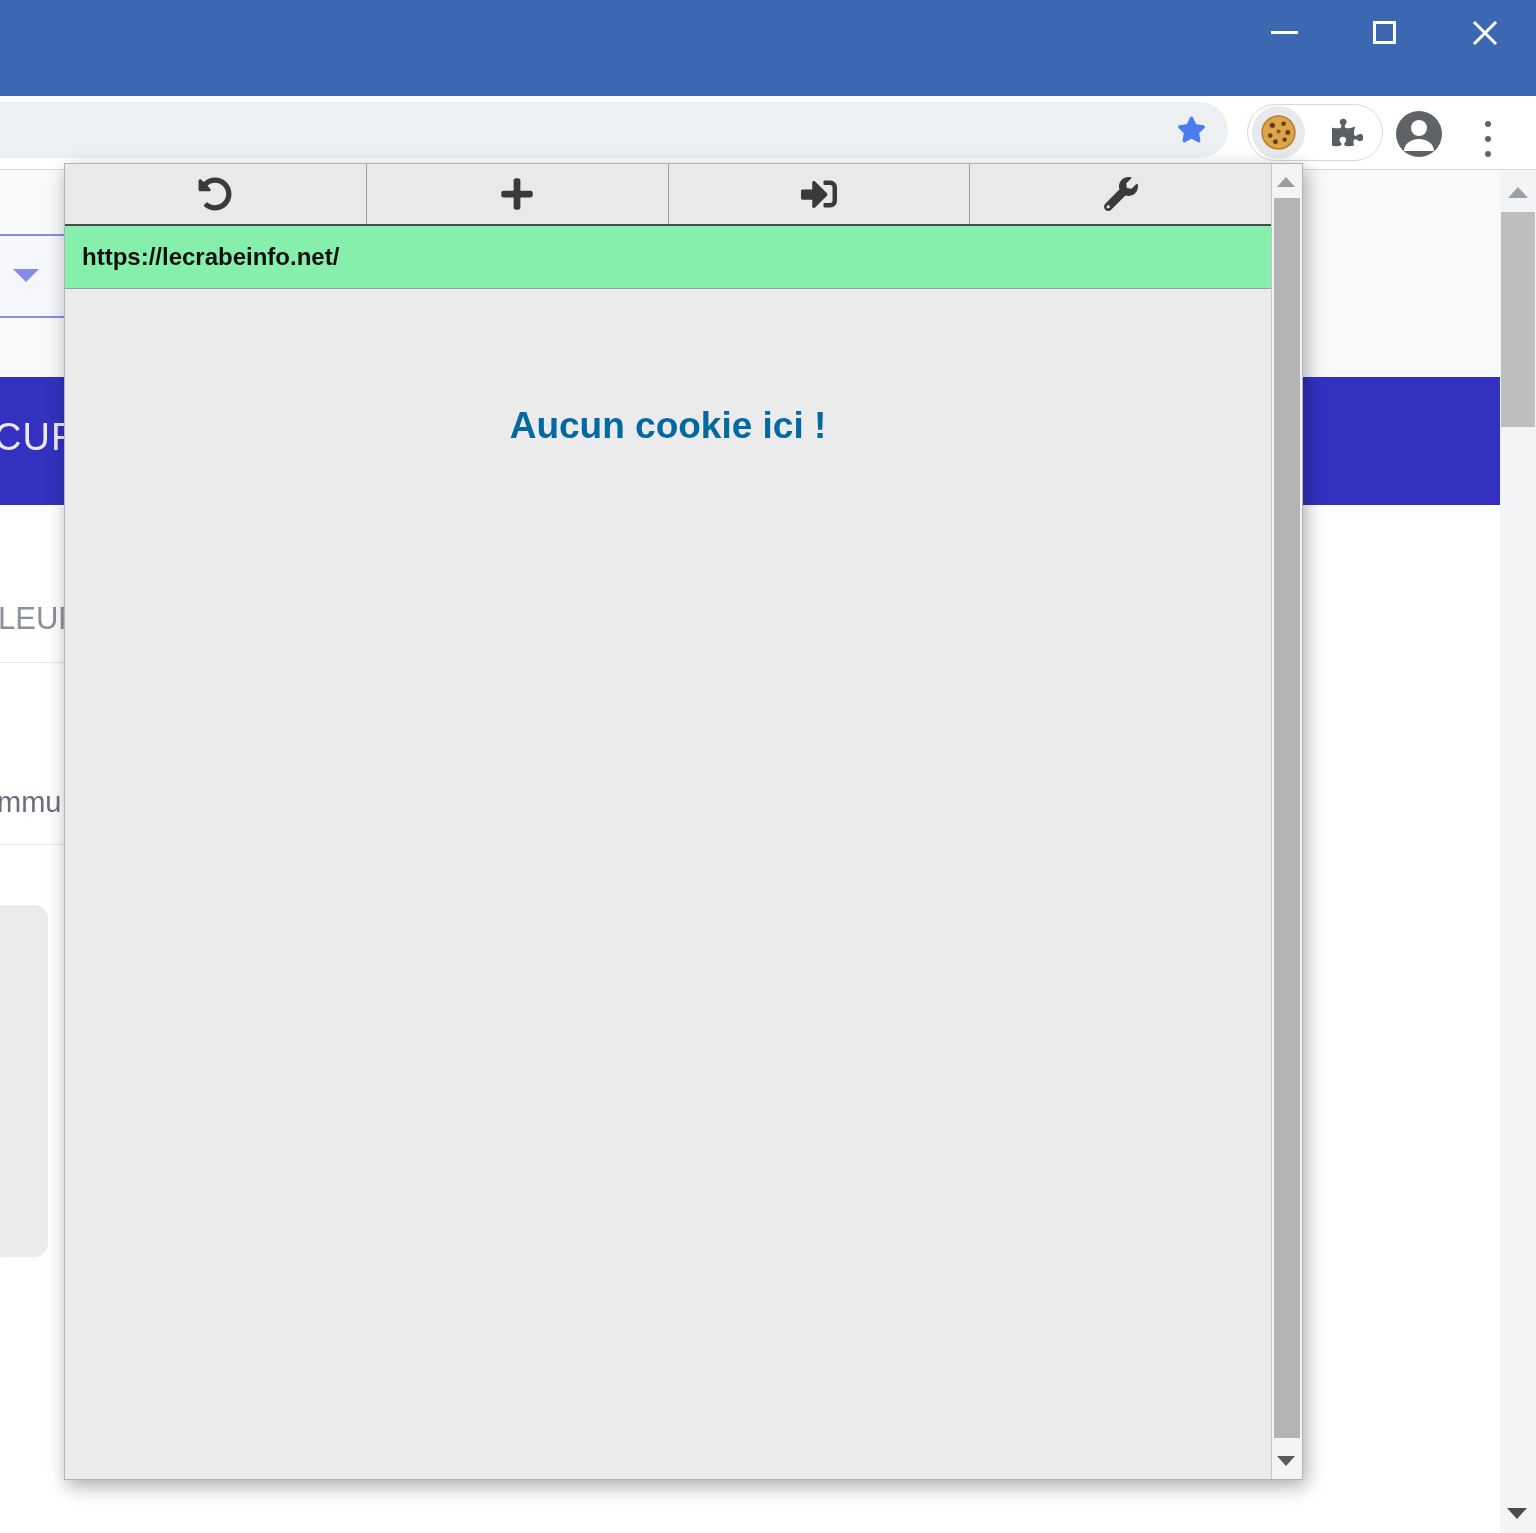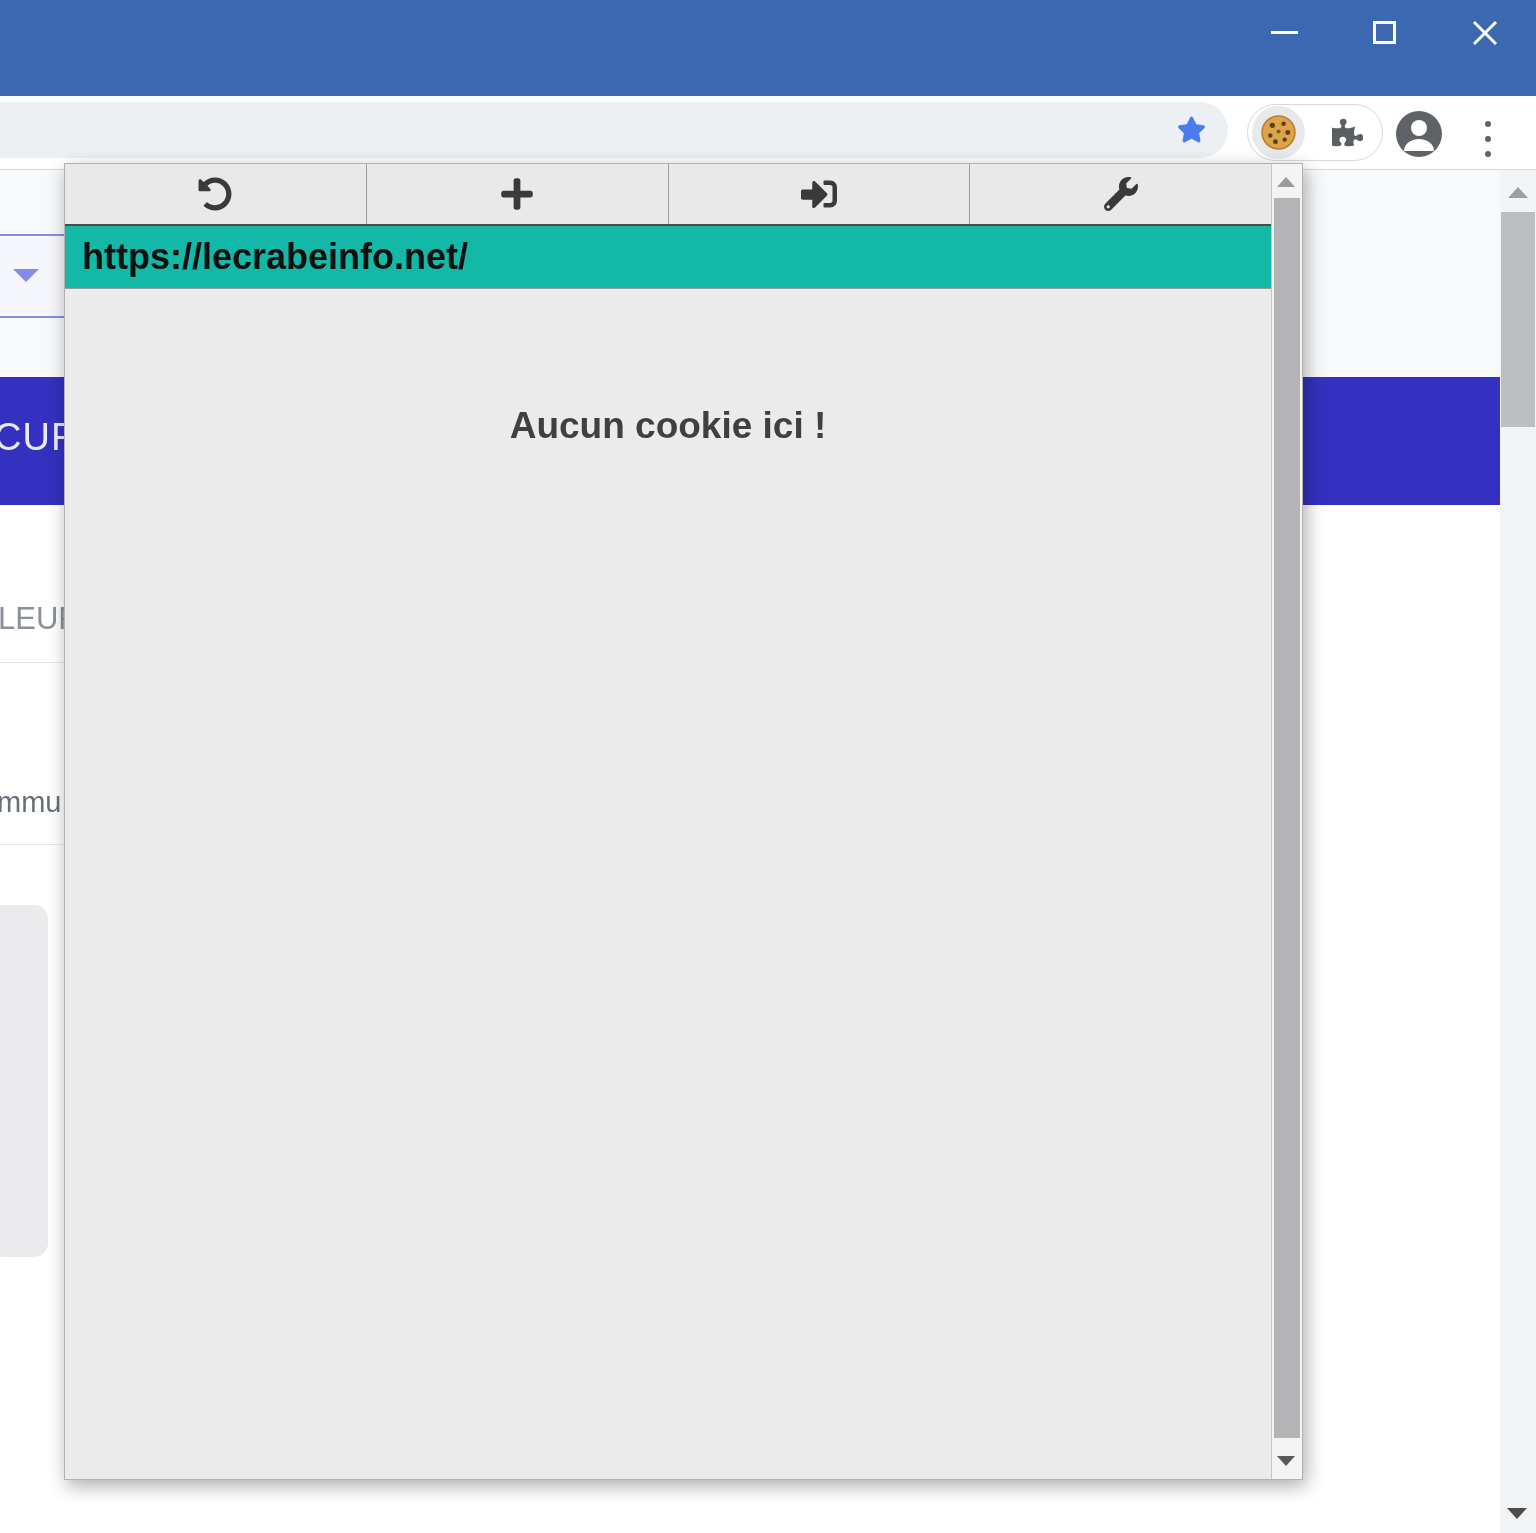--- a/index.html
+++ b/index.html
@@ -46,23 +46,23 @@
   #page-scroll-thumb { position:absolute; left:1px; top:42px; width:34px; height:215px; background:#bdbebf; }
   #page-scroll-down { position:absolute; left:7px; bottom:14px; }
 
   
   #popup { left:64px; top:163px; width:1239px; height:1317px; background:#ebebeb; border:1px solid #b2b2b2; box-shadow:3px 6px 18px rgba(0,0,0,.33); display:flex; z-index:10; }
   #popup-main { width:1208px; display:flex; flex-direction:column; }
   #popup-toolbar { height:62px; background:#e9e9ea; border-bottom:2px solid #4b4b4b; display:flex; }
   .ptool-btn { flex:1; display:flex; align-items:center; justify-content:center; border-right:1px solid #9d9d9d; cursor:pointer; }
   .ptool-btn:last-child { border-right:none; }
   .ptool-btn svg { fill:#3a3a3a; }
-  #popup-url { height:63px; background:#14b8a6; border:none; border-bottom:1px solid #9b9b9b; font-family:"Liberation Sans","DejaVu Sans",sans-serif; font-weight:bold; font-size:36px; color:#101010; padding:0 17px; width:100%; outline:none; }
+  #popup-url { height:63px; background:#86efac; border:none; border-bottom:1px solid #9b9b9b; font-family:"Liberation Sans","DejaVu Sans",sans-serif; font-weight:bold; font-size:24px; color:#101010; padding:0 17px; width:100%; outline:none; }
   #popup-body { flex:1; background:#ebebeb; text-align:center; }
-  #popup-message { margin-top:116px; font-size:37px; font-weight:bold; color:#404040; }
+  #popup-message { margin-top:116px; font-size:37px; font-weight:bold; color:#0369a1; }
   #popup-scrollbar { width:31px; background:#f4f4f4; border-left:1px solid #c6c6c6; position:relative; }
   #popup-scroll-up { position:absolute; left:5px; top:13px; border-left:9px solid transparent; border-right:9px solid transparent; border-bottom:10px solid #9b9b9b; width:0; height:0; }
   #popup-scroll-thumb { position:absolute; left:2px; top:34px; width:26px; height:1240px; background:#b4b4b6; }
   #popup-scroll-down { position:absolute; left:5px; bottom:13px; border-left:9px solid transparent; border-right:9px solid transparent; border-top:10px solid #5a5a5a; width:0; height:0; }
 </style>
 </head>
 <body>
 
 <div class="abs" id="titlebar">
   <div class="winbtn" id="min-btn"></div>

